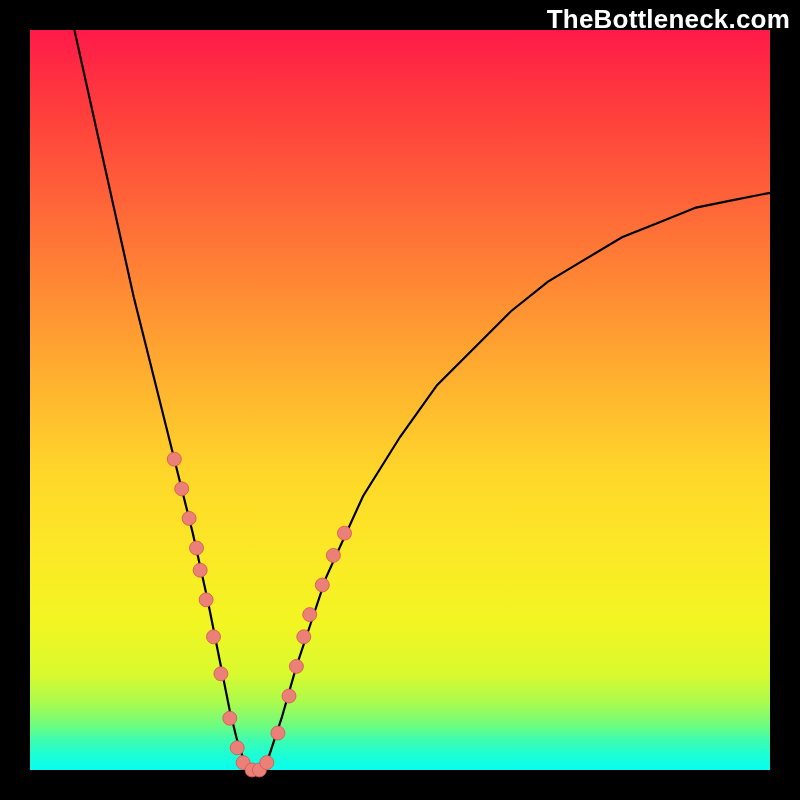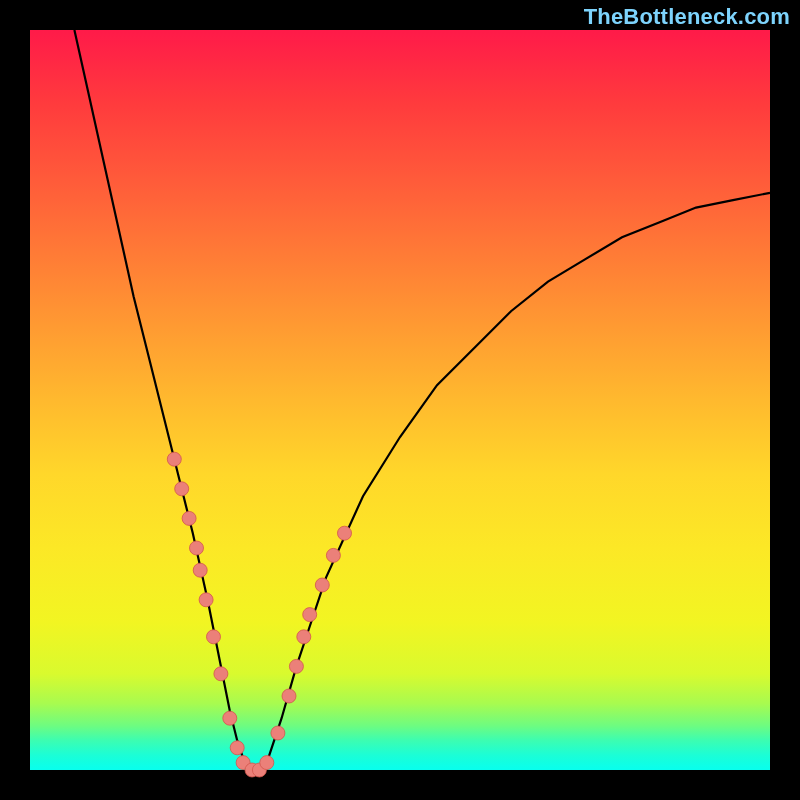--- a/index.html
+++ b/index.html
@@ -37,23 +37,23 @@
       #6efc80 94%,
       #3cfdb1 96%,
       #1bfed6 98%,
       #08ffee 100%
     );
   }
   .watermark {
     position: absolute;
     top: 4px;
     right: 10px;
-    font-size: 22px;
+    font-size: 26px;
     font-weight: 600;
-    color: #7dd3fc;
+    color: #ffffff;
     letter-spacing: 0.2px;
     user-select: none;
   }
   svg.overlay {
     position: absolute;
     left: 30px;
     top: 30px;
     width: 740px;
     height: 740px;
     overflow: visible;

